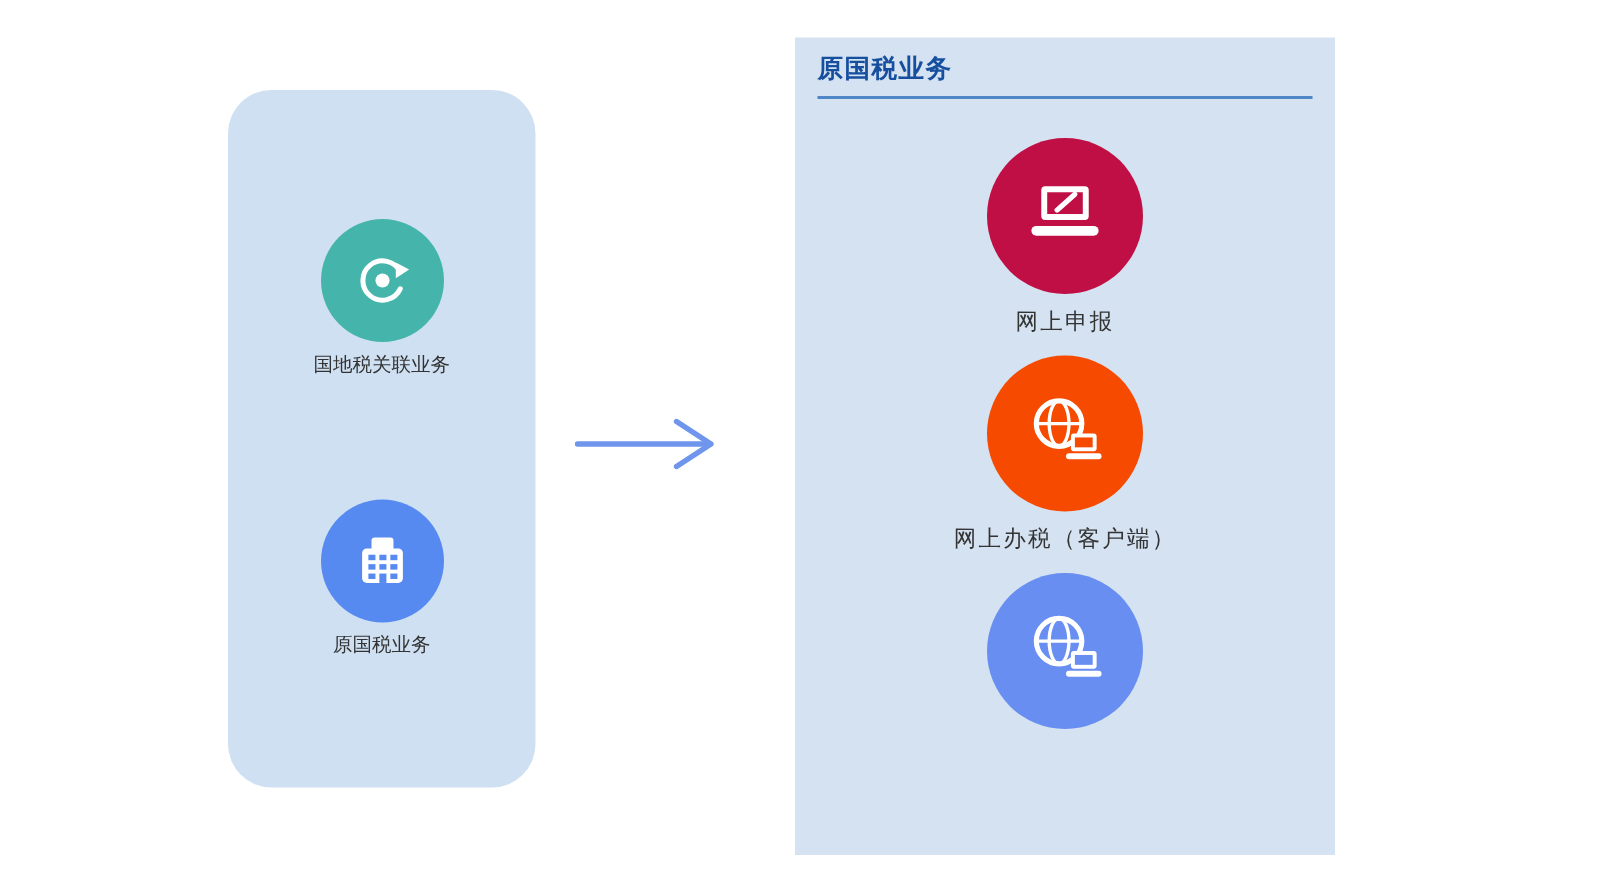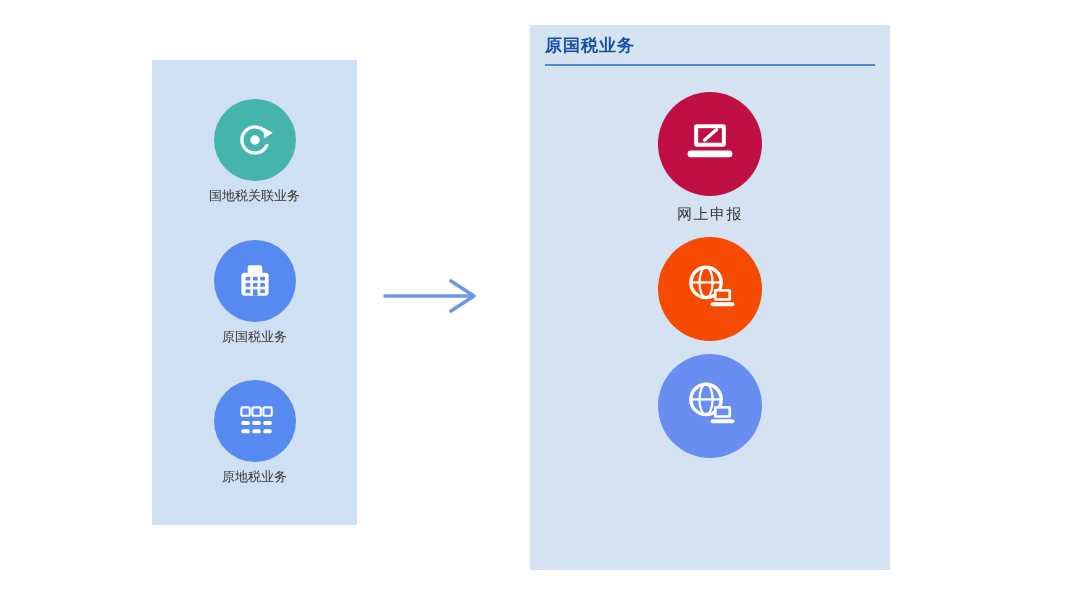--- a/index.html
+++ b/index.html
@@ -6,20 +6,21 @@
   .wrap{
     position:relative;width:1080px;height:597px;background:#ffffff;
     font-family:"Liberation Sans","DejaVu Sans",sans-serif;overflow:hidden;
   }
   
   .left-panel{
     position:absolute;left:152px;top:60px;width:205px;height:465px;
     background:#cfe0f2;box-sizing:border-box;
     display:flex;flex-direction:column;align-items:center;justify-content:space-evenly;
     padding:4px 0;
+    border-radius:29px;
   }
   .l-item{display:flex;flex-direction:column;align-items:center;cursor:pointer;}
   .circle{border-radius:50%;display:flex;align-items:center;justify-content:center;flex:0 0 auto;}
   .l-circle{width:82px;height:82px;}
   .l-label{margin-top:6px;font-size:13px;color:#333;white-space:nowrap;}
   
   .right-panel{
     position:absolute;left:530px;top:25px;width:360px;height:545px;
     background:#d4e2f2;box-sizing:border-box;
   }
@@ -68,36 +69,20 @@
           <rect x="20" y="24" width="4.5" height="3.5" fill="currentColor"></rect>
           <rect x="27" y="24" width="4.5" height="3.5" fill="currentColor"></rect>
           <rect x="13" y="30" width="4.5" height="3.5" fill="currentColor"></rect>
           <rect x="20" y="30" width="4.5" height="6" fill="currentColor"></rect>
           <rect x="27" y="30" width="4.5" height="3.5" fill="currentColor"></rect>
         </svg>
       </div>
       <div class="l-label">原国税业务</div>
     </div>
 
-    <div class="l-item">
-      <div class="circle l-circle c-blue">
-        <svg width="46" height="46" viewBox="0 0 44 44">
-          <rect x="9" y="9" width="8" height="8" rx="1.5" fill="none" stroke="#fff" stroke-width="2"></rect>
-          <rect x="19.5" y="9" width="8" height="8" rx="1.5" fill="none" stroke="#fff" stroke-width="2"></rect>
-          <rect x="30" y="9" width="8" height="8" rx="1.5" fill="none" stroke="#fff" stroke-width="2"></rect>
-          <rect x="9" y="22" width="8" height="3.8" rx="1.5" fill="#fff"></rect>
-          <rect x="19.5" y="22" width="8" height="3.8" rx="1.5" fill="#fff"></rect>
-          <rect x="30" y="22" width="8" height="3.8" rx="1.5" fill="#fff"></rect>
-          <rect x="9" y="30" width="8" height="3.8" rx="1.5" fill="#fff"></rect>
-          <rect x="19.5" y="30" width="8" height="3.8" rx="1.5" fill="#fff"></rect>
-          <rect x="30" y="30" width="8" height="3.8" rx="1.5" fill="#fff"></rect>
-        </svg>
-      </div>
-      <div class="l-label">原地税业务</div>
-    </div>
 
 
   </div>
 
   <svg class="arrow" viewBox="0 0 100 40">
     <line x1="2" y1="20" x2="88" y2="20" stroke="#6f96ec" stroke-width="3.6" stroke-linecap="round"></line>
     <polyline points="68,5 91,20 68,35" fill="none" stroke="#6f96ec" stroke-width="3.6" stroke-linecap="round" stroke-linejoin="round"></polyline>
   </svg>
 
   <div class="right-panel">
@@ -123,20 +108,21 @@
         <div class="circle r-circle c-orange">
           <svg width="58" height="58" viewBox="0 0 44 44">
             <circle cx="19" cy="17" r="11.5" fill="none" stroke="#fff" stroke-width="2.6"></circle>
             <ellipse cx="19" cy="17" rx="5" ry="11.5" fill="none" stroke="#fff" stroke-width="1.7"></ellipse>
             <line x1="7.5" y1="17" x2="30.5" y2="17" stroke="#fff" stroke-width="1.7"></line>
             <rect x="25" y="22" width="13" height="9" rx="1.5" fill="#fff"></rect>
             <rect x="27" y="24" width="9" height="5" fill="currentColor"></rect>
             <rect x="22.5" y="32" width="18" height="3" rx="1.5" fill="#fff"></rect>
           </svg>
         </div>
+        <div class="r-label">网上办税（客户端）</div>
       </div>
 
       <div class="r-item">
         <div class="circle r-circle c-lblue">
           <svg width="58" height="58" viewBox="0 0 44 44">
             <circle cx="19" cy="17" r="11.5" fill="none" stroke="#fff" stroke-width="2.6"></circle>
             <ellipse cx="19" cy="17" rx="5" ry="11.5" fill="none" stroke="#fff" stroke-width="1.7"></ellipse>
             <line x1="7.5" y1="17" x2="30.5" y2="17" stroke="#fff" stroke-width="1.7"></line>
             <rect x="25" y="22" width="13" height="9" rx="1.5" fill="#fff"></rect>
             <rect x="27" y="24" width="9" height="5" fill="currentColor"></rect>

